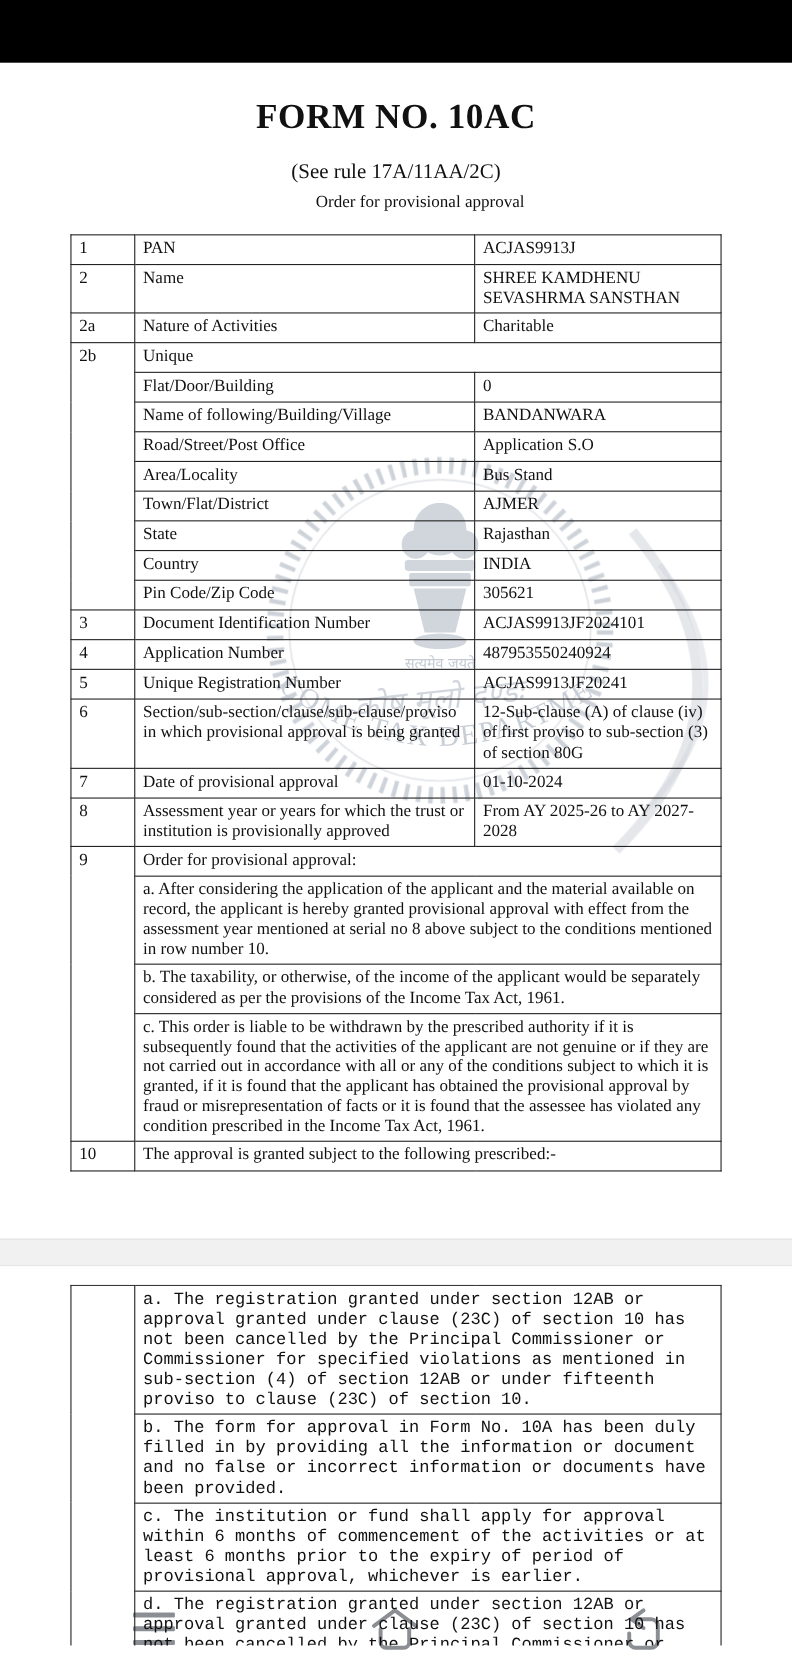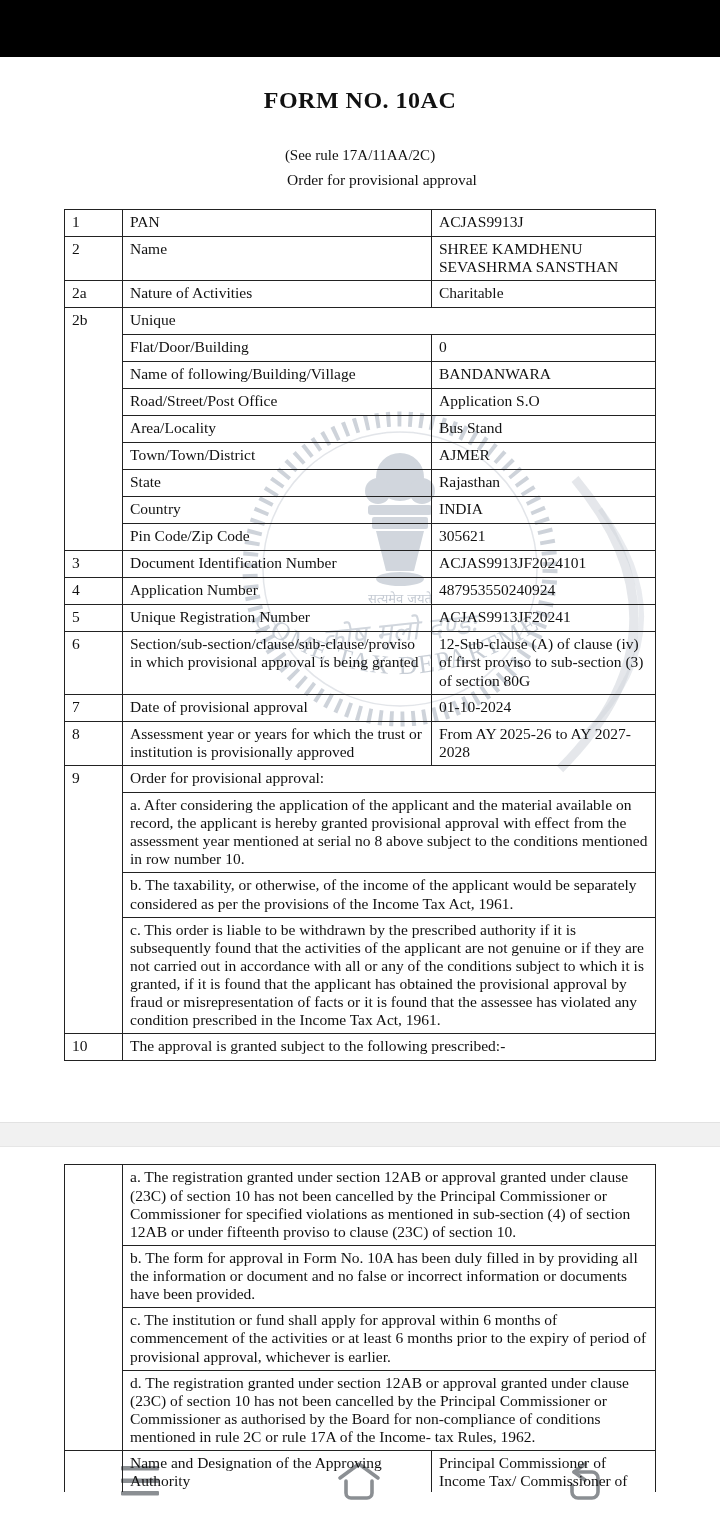--- a/index.html
+++ b/index.html
@@ -2,40 +2,40 @@
 <html><head>
 <meta charset="utf-8">
 <style>
   html,body{margin:0;padding:0;}
   .screen{
     position:relative;width:720px;height:1520px;background:#ffffff;
     font-family:"Liberation Serif","DejaVu Serif",serif;color:#111;
     overflow:hidden;
   }
   .status-bar{height:57px;background:#000;}
-  .doc-title{text-align:center;font-weight:bold;font-size:24px;margin-top:30px;letter-spacing:.5px;}
-  .doc-sub1{text-align:center;font-size:15px;margin-top:33px;}
+  .doc-title{text-align:center;font-weight:bold;font-size:32px;margin-top:30px;letter-spacing:.5px;}
+  .doc-sub1{text-align:center;font-size:19px;margin-top:22px;}
   .doc-sub2{text-align:center;font-size:15.5px;margin-top:7px;margin-left:44px;}
   .page1{position:relative;margin-top:20px;}
   .wm{position:absolute;top:0;left:0;z-index:0;pointer-events:none;}
   table.doc-table{
     border-collapse:collapse;table-layout:fixed;width:591px;margin:0 auto;
     position:relative;z-index:1;background:transparent;
   }
   table.doc-table td{
     border:1px solid #222;padding:3px 7px 4px 7px;font-size:15.5px;
     line-height:1.17;vertical-align:top;word-wrap:break-word;
   }
   td.num{vertical-align:top;}
   td.para{padding:5px 7px 6px 7px;}
   tr.simple td{height:19px;}
   .page-gap-space{height:61px;}
   .page-gap{height:23px;background:#f1f1f1;border-top:1px solid #e2e2e2;border-bottom:1px solid #e6e6e6;}
   .page-gap-space2{height:17px;}
-  .page2-clip{height:328px;overflow:hidden;}
+  .page2-clip{height:328px;overflow:hidden;font-family:Liberation Mono, monospace;}
   .auth-cell{height:110px;}
   .nav-bar{
     position:absolute;left:0;bottom:0;width:720px;height:79px;background:#fff;
     display:flex;align-items:center;justify-content:space-between;
     padding:0 114px 0 112px;box-sizing:border-box;
   }
   .nav-icon{width:56px;height:44px;display:flex;align-items:center;justify-content:center;}
 </style>
 </head>
 <body>
@@ -112,21 +112,21 @@
       </tr>
       <tr class="simple">
         <td>Road/Street/Post Office</td>
         <td>Application S.O</td>
       </tr>
       <tr class="simple">
         <td>Area/Locality</td>
         <td>Bus Stand</td>
       </tr>
       <tr class="simple">
-        <td>Town/Town/District</td>
+        <td>Town/Flat/District</td>
         <td>AJMER</td>
       </tr>
       <tr class="simple">
         <td>State</td>
         <td>Rajasthan</td>
       </tr>
       <tr class="simple">
         <td>Country</td>
         <td>INDIA</td>
       </tr>

